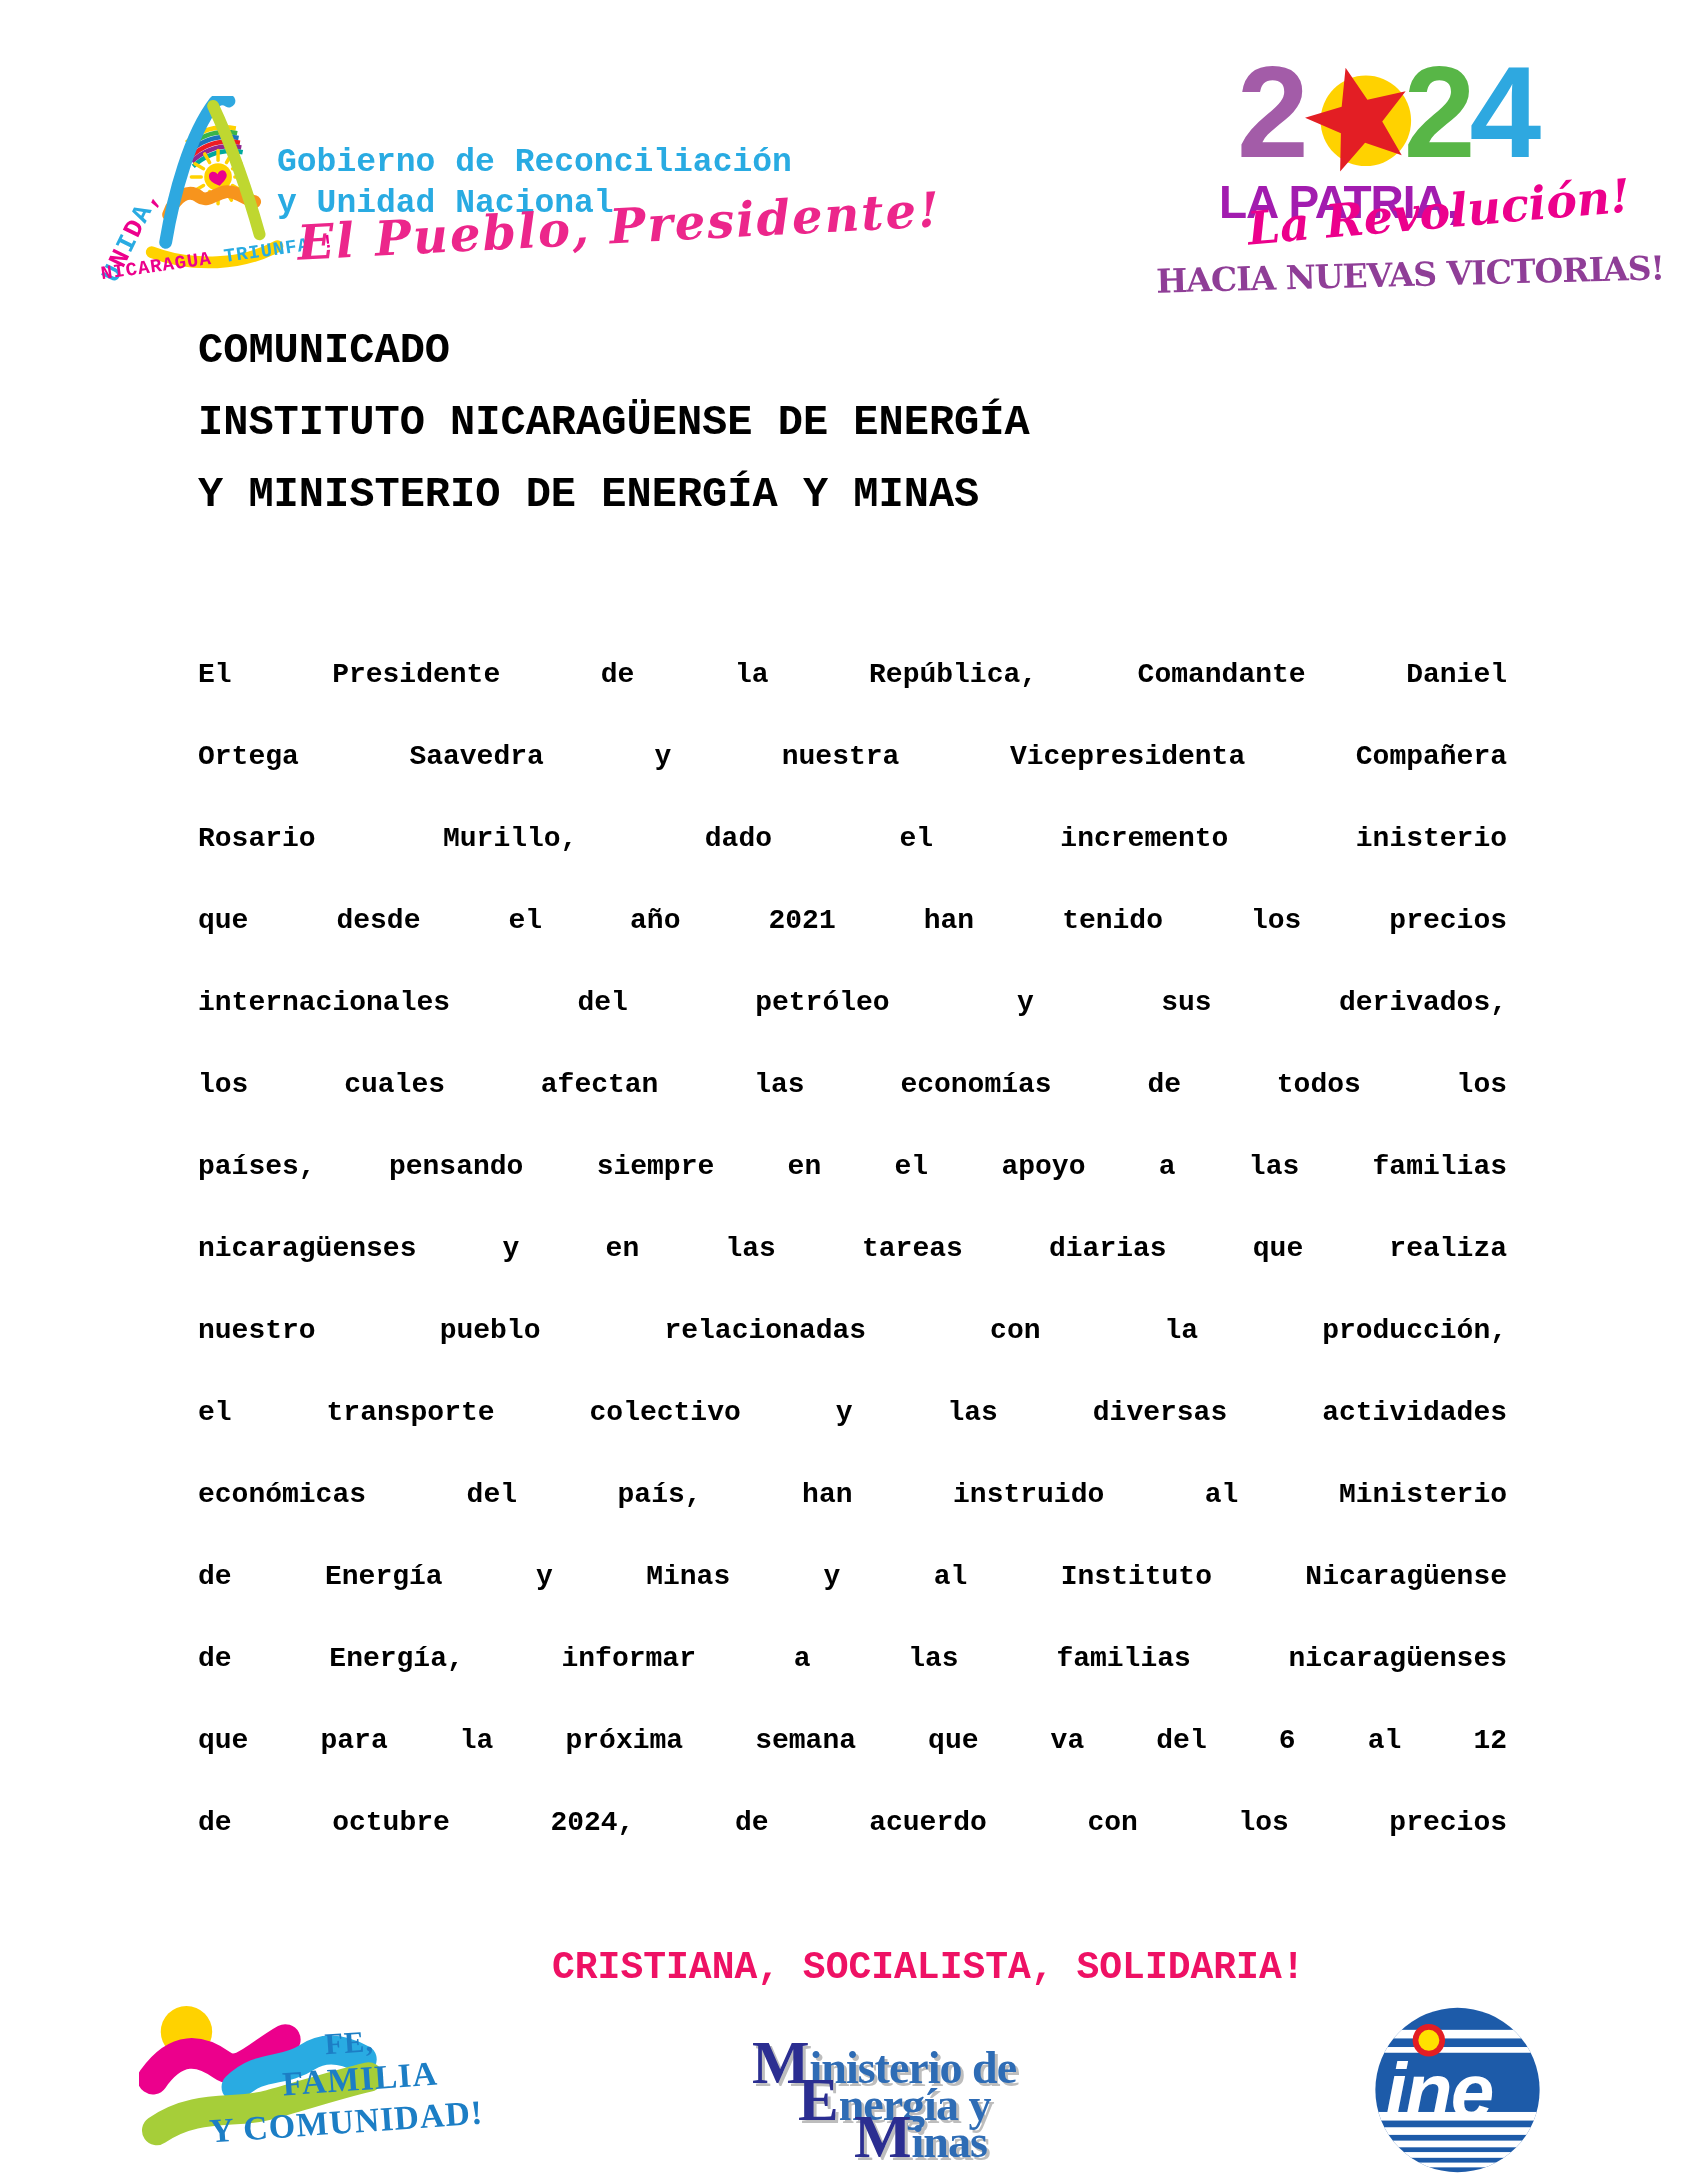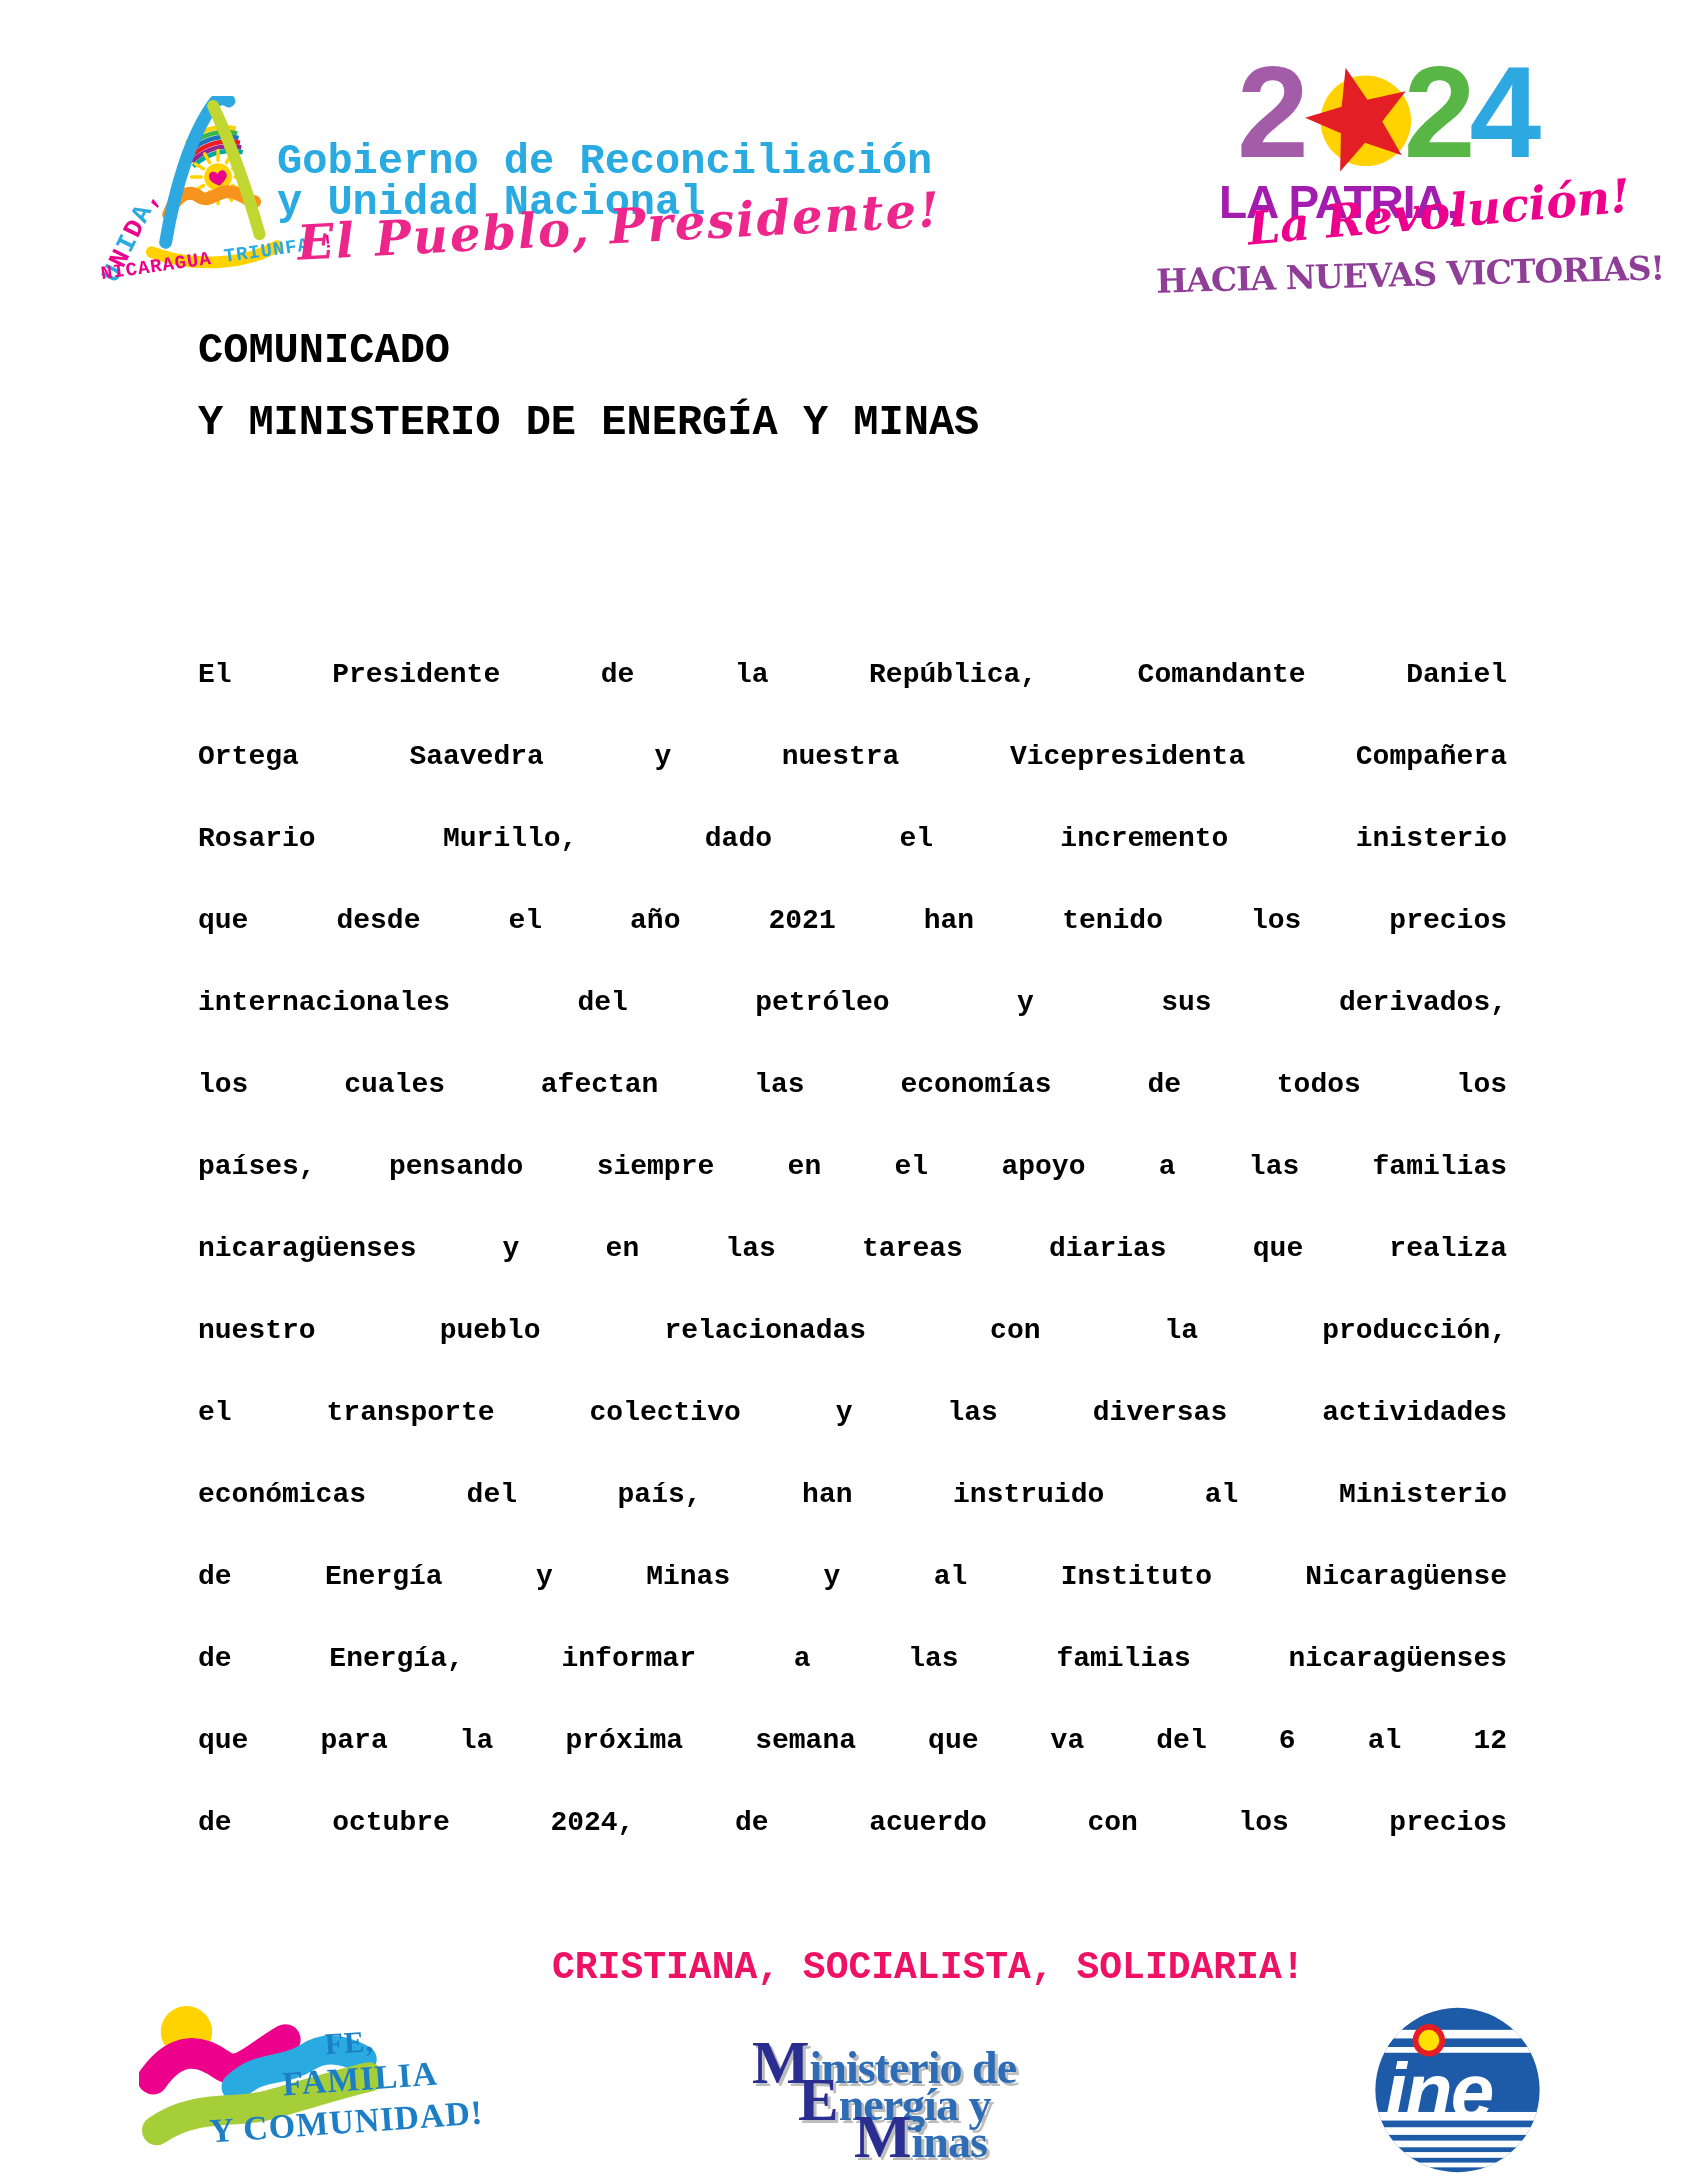--- a/index.html
+++ b/index.html
@@ -8,21 +8,21 @@
   
   .gov-logo{position:absolute;left:94px;top:91px;width:307px;height:208px;}
   .gov-emblem{position:absolute;left:30px;top:5px;}
   .unida{position:absolute;left:2px;top:183px;transform:rotate(-64deg);transform-origin:0 0;
          font-family:"Liberation Mono","DejaVu Sans Mono",monospace;font-weight:bold;font-size:26px;
          letter-spacing:1px;white-space:nowrap;}
   .triunfa{position:absolute;left:6px;top:156px;transform:rotate(-8deg);
            font-family:"Liberation Mono","DejaVu Sans Mono",monospace;font-weight:bold;font-size:19px;
            white-space:nowrap;letter-spacing:1px;}
   .gov-name{position:absolute;left:277px;top:142px;font-family:"Liberation Mono","DejaVu Sans Mono",monospace;
-            font-weight:bold;font-size:42px;line-height:41px;white-space:nowrap;}
+            font-weight:bold;font-size:33px;line-height:41px;white-space:nowrap;}
   .gov-slogan{position:absolute;left:297px;top:198px;transform:rotate(-3deg);
               font-family:"DejaVu Serif",serif;font-style:italic;font-weight:bold;font-size:48px;
               letter-spacing:2px;white-space:nowrap;}
   
   .year-logo{position:absolute;left:1148px;top:54px;width:475px;height:252px;}
   .year-digits{position:absolute;left:89px;top:0;display:flex;align-items:flex-start;
                font-weight:bold;font-size:129px;line-height:117px;letter-spacing:-6px;}
   .year-zero{margin:6px -8px 0 -2px;}
   .la-patria{position:absolute;left:71px;top:121px;font-weight:bold;font-size:46px;letter-spacing:-1px;white-space:nowrap;}
   .la-revolucion{position:absolute;left:99px;top:131px;transform:rotate(-5deg);
@@ -116,20 +116,21 @@
       <span style="color: rgb(88, 182, 71);">2</span>
       <span style="color: rgb(46, 168, 224);">4</span>
     </div>
     <div class="la-patria" style="color: #a21caf;">LA PATRIA,</div>
     <div class="la-revolucion" style="color: rgb(236, 0, 140);">La Revolución!</div>
     <div class="hacia" style="color: rgb(143, 62, 151);">HACIA NUEVAS VICTORIAS!</div>
   </div>
 
   <div class="doc-title">
     <div>COMUNICADO</div>
+    <div>INSTITUTO NICARAGÜENSE DE ENERGÍA</div>
     <div>Y MINISTERIO DE ENERGÍA Y MINAS</div>
   </div>
 
   <div class="doc-body">
     <div class="bline">El Presidente de la República, Comandante Daniel</div>
     <div class="bline">Ortega Saavedra y nuestra Vicepresidenta Compañera</div>
     <div class="bline">Rosario Murillo, dado el incremento inisterio</div>
     <div class="bline">que desde el año 2021 han tenido los precios</div>
     <div class="bline">internacionales del petróleo y sus derivados,</div>
     <div class="bline">los cuales afectan las economías de todos los</div>

